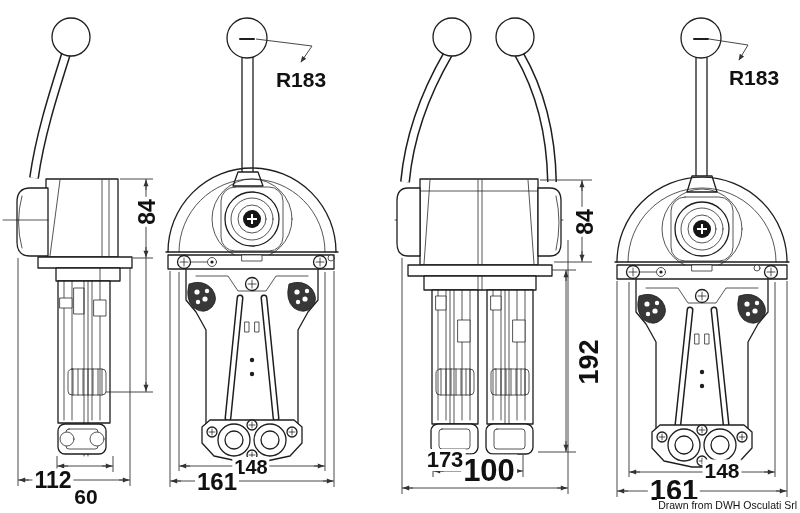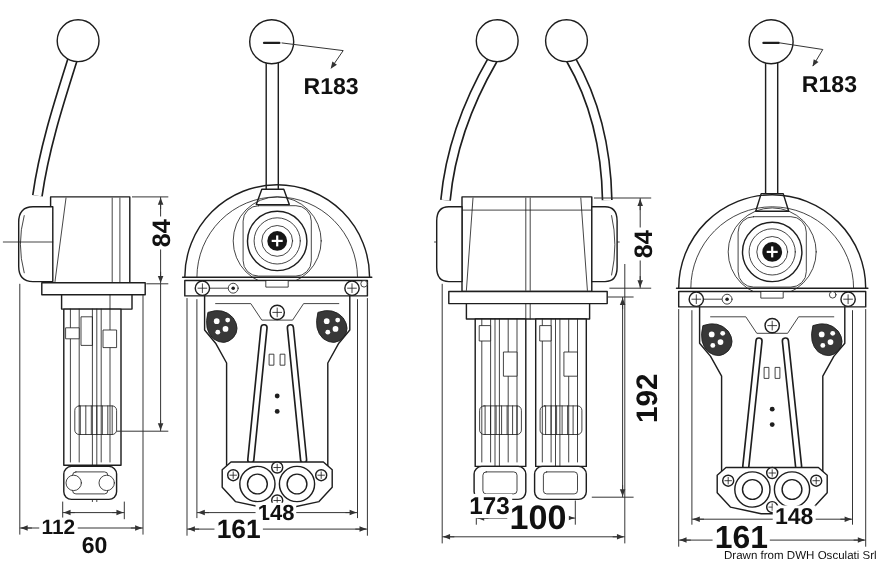--- a/index.html
+++ b/index.html
@@ -337,21 +337,21 @@
     <line x1="776" y1="491" x2="785.5" y2="491" marker-end="url(#ar)"></line>
   </g>
 </svg>
 
 <span class="lbl" style="left:301px;top:79px;font-size:21px;">R183</span>
 <span class="lbl" style="left:754px;top:77px;font-size:21px;">R183</span>
 <span class="lblv" style="left:147px;top:212px;font-size:23px;">84</span>
 <span class="lblv" style="left:585px;top:222px;font-size:23px;">84</span>
 <span class="lblv" style="left:589px;top:362px;font-size:27px;">192</span>
 <span class="lbl" style="left:86px;top:466px;font-size:21px;margin-top:30px;">60</span>
-<span class="lbl" style="left:53px;top:480px;font-size:19px;">112</span>
+<span class="lbl" style="left:53px;top:480px;font-size:23px;">112</span>
 <span class="lbl" style="left:251px;top:467px;font-size:20px;">148</span>
 <span class="lbl" style="left:217px;top:482px;font-size:24px;">161</span>
 <span class="lbl" style="left:489px;top:470px;font-size:31px;">100</span>
 <span class="lbl" style="left:445px;top:460px;font-size:22px;">173</span>
 <span class="lbl" style="left:722px;top:470px;font-size:21px;">148</span>
 <span class="lbl" style="left:674px;top:490px;font-size:29px;">161</span>
 <span class="caption">Drawn from DWH Osculati Srl</span>
 </div>
 
 </body></html>

